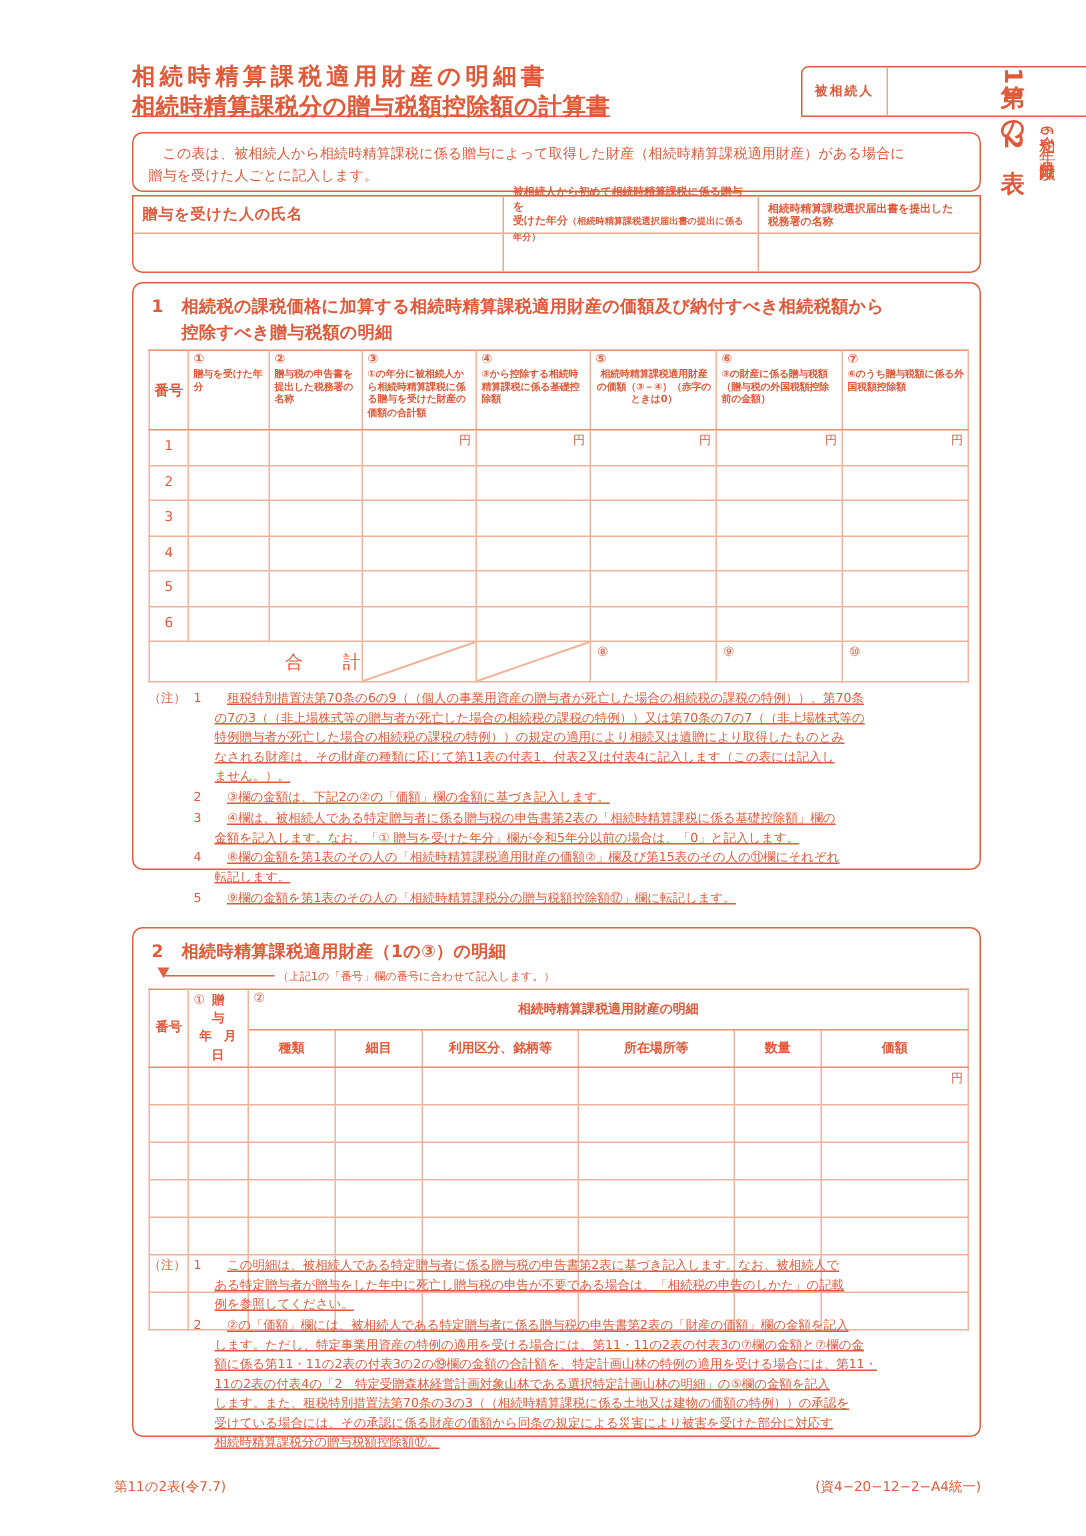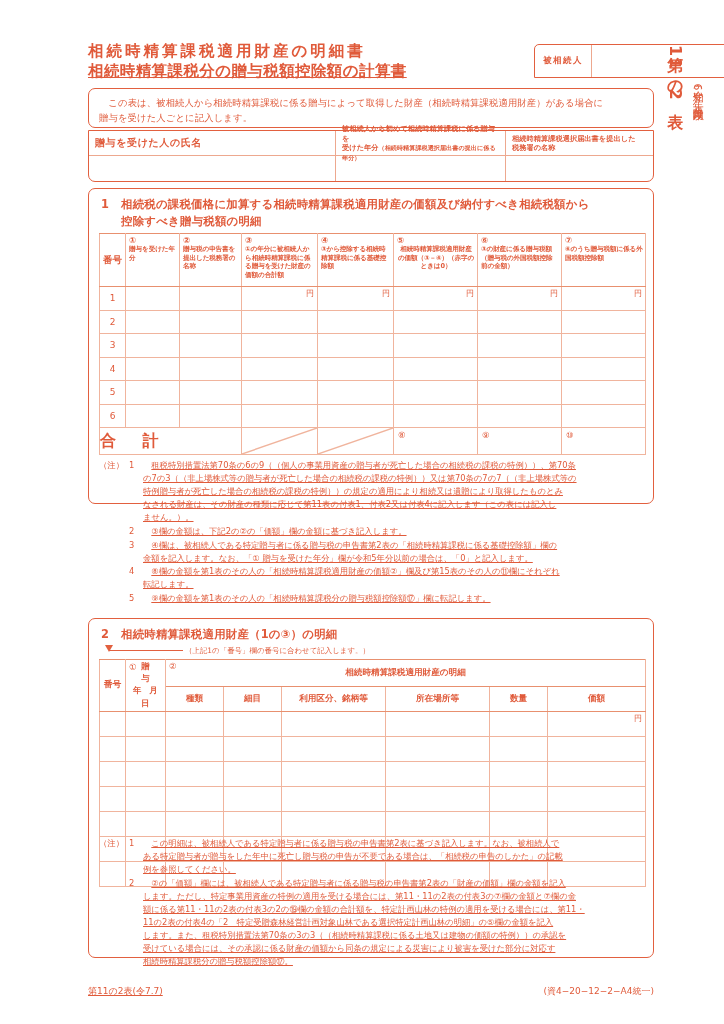--- a/index.html
+++ b/index.html
@@ -163,21 +163,21 @@
     line-height: 1.32;
     letter-spacing: 0.05px;
     font-weight: bold;
   }
   .cap-stack .tiny { font-size: 6.1px; }
   .hdr-field { position: absolute; left: 0; top: 24px; right: 0; bottom: 0; }
 
   
   .sec1-panel {
     left: 88px; top: 188px;
-    width: 566px; height: 316px;
+    width: 566px; height: 392px;
   }
   .sec-head {
     position: absolute;
     left: 12px; top: 7px;
     right: 8px;
     font-size: 11.4px;
     font-weight: bold;
     line-height: 1.45;
     letter-spacing: 0.25px;
   }
@@ -243,24 +243,24 @@
     font-size: 9.5px;
     font-weight: bold;
   }
   .t1 tfoot td {
     height: 26px;
     border-top: 1px solid #e8906f;
     position: relative;
     vertical-align: middle;
   }
   .t1 .total-label {
-    font-size: 16px;
+    font-size: 12px;
     letter-spacing: 0.5px;
-    text-align: left;
-    font-weight: bold;
+    text-align: right;
+    font-weight: normal;
   }
   .t1 .total-label .sp { display: inline-block; width: 26px; }
   .t1 .mark {
     position: absolute;
     left: 4px; top: 2px;
     font-size: 8.5px;
   }
   .diag {
     position: absolute;
     left: 0; top: 0;
@@ -394,23 +394,22 @@
   .d-us  { width: 104px; }
   .d-lo  { width: 104px; }
   .d-qt  { width: 58px; }
   .d-va  { width: 98px; }
 
   .notes2 { top: 218px; }
 
   
   .footer-left {
     position: absolute;
-    left: 88px; top: 985px;
+    left: 76px; top: 985px;
     font-size: 9px;
-    text-decoration: underline;
   }
   .footer-right {
     position: absolute;
     right: 70px; top: 985px;
     font-size: 9px;
   }
 </style>
 </head>
 <body>
 

